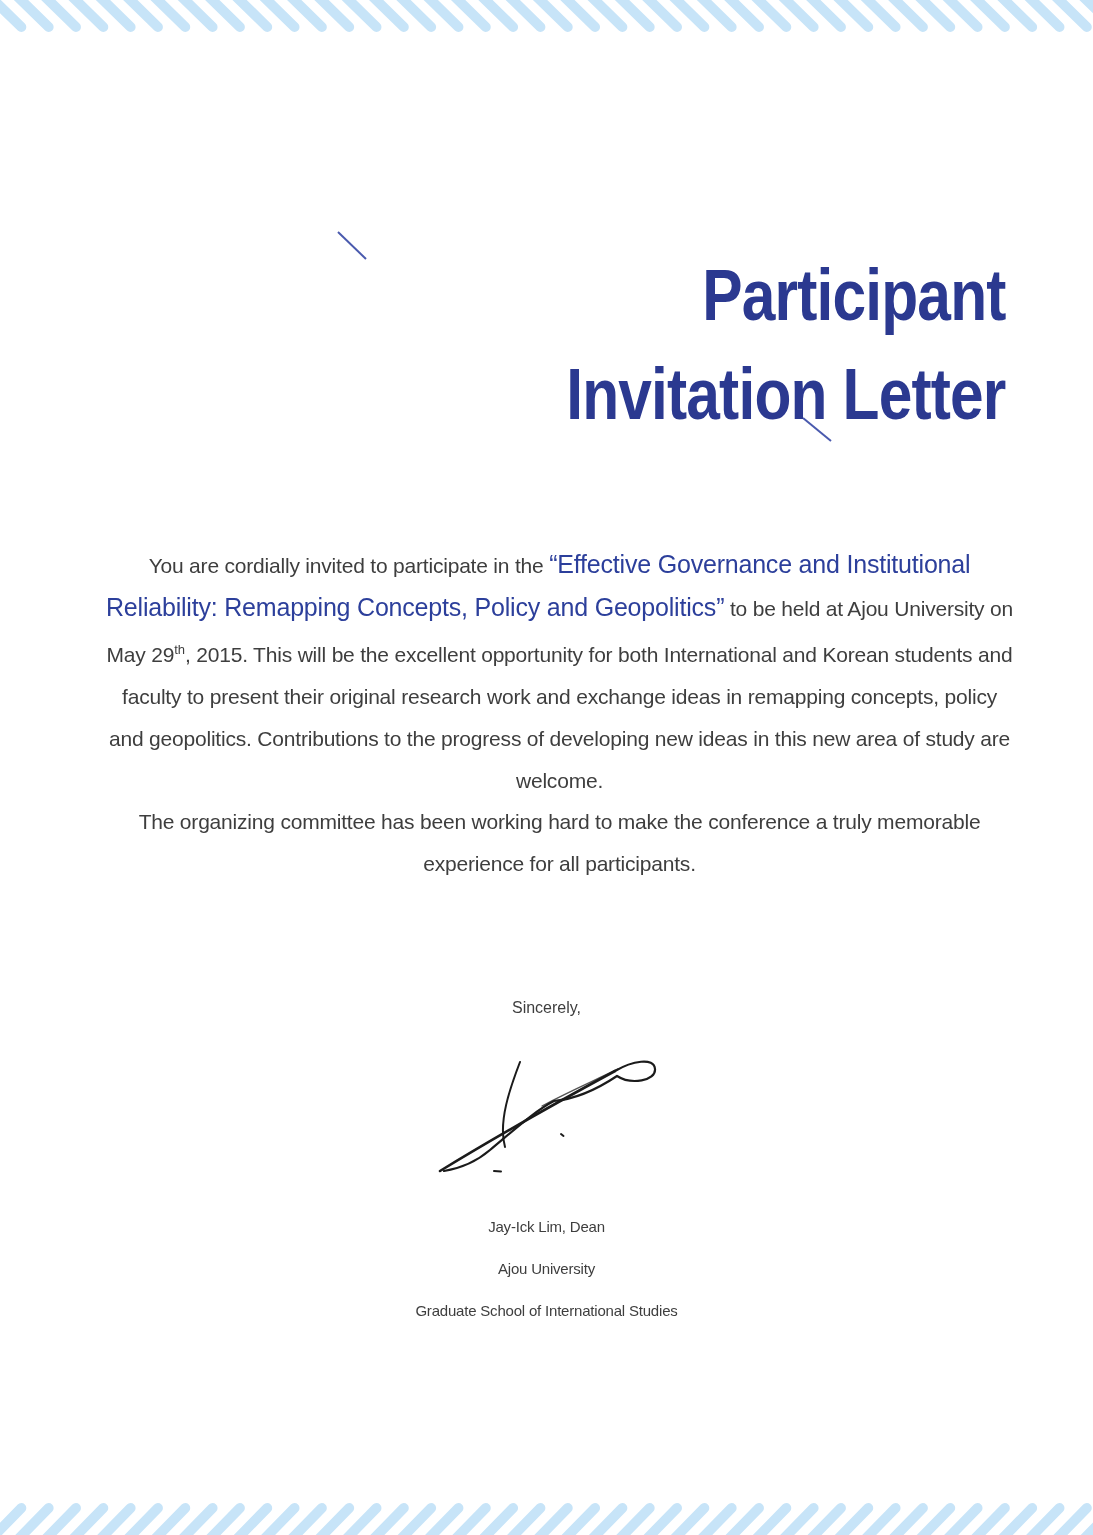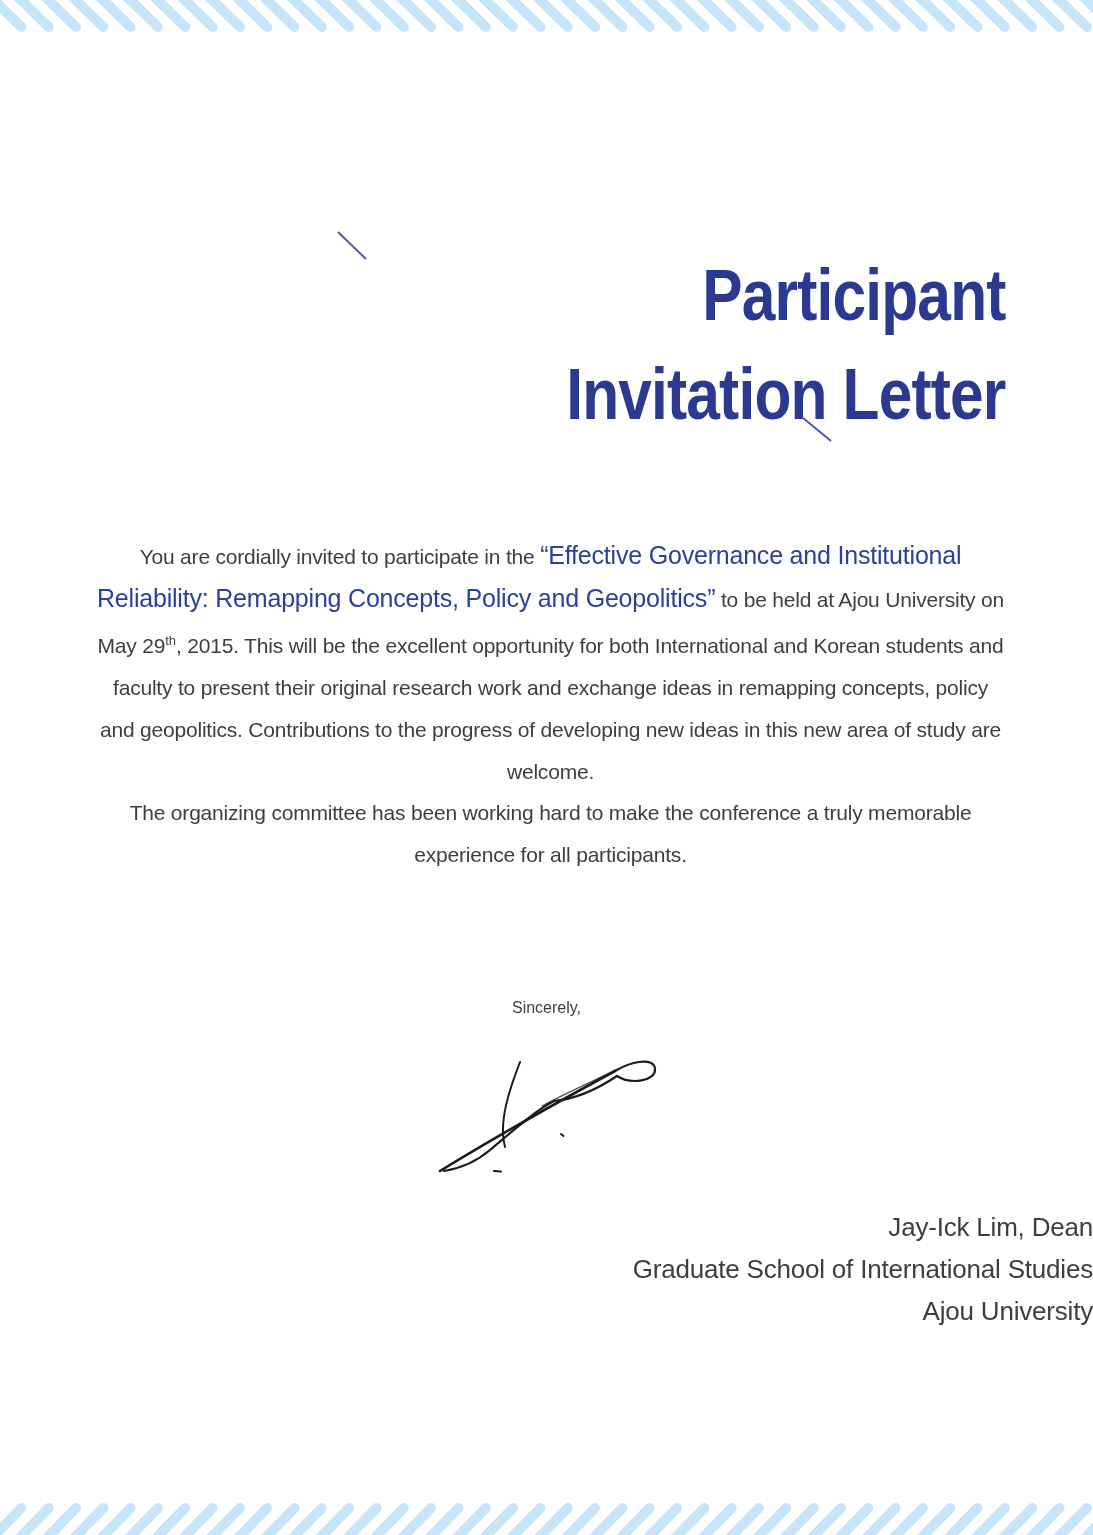--- a/index.html
+++ b/index.html
@@ -36,21 +36,21 @@
   .tick { position: absolute; }
   .tick.tl { left: 336px; top: 229px; }
   .tick.br { left: 800px; top: 415px; }
 
   .body-text {
     position: absolute;
     top: 531px;
     left: 50%;
     transform: translateX(-50%);
     width: 910px;
-    margin: 4px;
+    margin: 13px;
     text-align: center;
     font-size: 21px;
     line-height: 41.7px;
     color: #3e3e3e;
     letter-spacing: -0.2px;
   }
   .quote-highlight {
     font-size: 25px;
     color: #2c3f9b;
   }
@@ -72,22 +72,22 @@
   .signature-svg {
     position: absolute;
     left: 424px;
     top: 1040px;
   }
   .footer-block {
     position: absolute;
     top: 1206px;
     left: 0;
     width: 100%;
-    text-align: right;
-    font-size: 26px;
+    text-align: center;
+    font-size: 15px;
     line-height: 42px;
     color: #3e3e3e;
     letter-spacing: -0.2px;
   }
 </style>
 </head>
 <body>
 
 <div class="page">
 
@@ -160,22 +160,22 @@
     <path d="M 96 22 C 86 48, 74 82, 81 107" stroke="#1b1b1b" stroke-width="2" stroke-linecap="round"></path>
     <path d="M 16 131 C 70 98, 130 64, 191 31" stroke="#1b1b1b" stroke-width="2.6" stroke-linecap="round"></path>
     <path d="M 118 66 C 148 50, 172 40, 194 29" stroke="#1b1b1b" stroke-width="1.4" stroke-linecap="round" opacity="0.75"></path>
     <path d="M 191 31 C 208 21, 230 17, 231 29 C 232 41, 207 45, 193 36 C 172 50, 152 59, 130 61 C 112 70, 90 90, 66 110 C 52 122, 38 128, 20 131" stroke="#1b1b1b" stroke-width="2.2" stroke-linecap="round"></path>
     <path d="M 137 94 l 2.5 2" stroke="#1b1b1b" stroke-width="2" stroke-linecap="round"></path>
     <path d="M 70 131 l 7 0.5" stroke="#1b1b1b" stroke-width="2" stroke-linecap="round"></path>
   </svg>
 
   <div class="footer-block">
     <div>Jay-Ick Lim, Dean</div>
+    <div>Ajou University</div>
     <div>Graduate School of International Studies</div>
-    <div>Ajou University</div>
   </div>
 
   <svg class="stripes bottom" width="1093" height="40" viewBox="0 0 1093 40">
       <line x1="-50" y1="58" x2="-6" y2="13" stroke="#c7e4f8" stroke-width="10" stroke-linecap="round"></line>
       <line x1="-22.68" y1="58" x2="21.32" y2="13" stroke="#c7e4f8" stroke-width="10" stroke-linecap="round"></line>
       <line x1="4.640000000000001" y1="58" x2="48.64" y2="13" stroke="#c7e4f8" stroke-width="10" stroke-linecap="round"></line>
       <line x1="31.96" y1="58" x2="75.96000000000001" y2="13" stroke="#c7e4f8" stroke-width="10" stroke-linecap="round"></line>
       <line x1="59.28" y1="58" x2="103.28" y2="13" stroke="#c7e4f8" stroke-width="10" stroke-linecap="round"></line>
       <line x1="86.6" y1="58" x2="130.6" y2="13" stroke="#c7e4f8" stroke-width="10" stroke-linecap="round"></line>
       <line x1="113.91999999999999" y1="58" x2="157.92" y2="13" stroke="#c7e4f8" stroke-width="10" stroke-linecap="round"></line>

